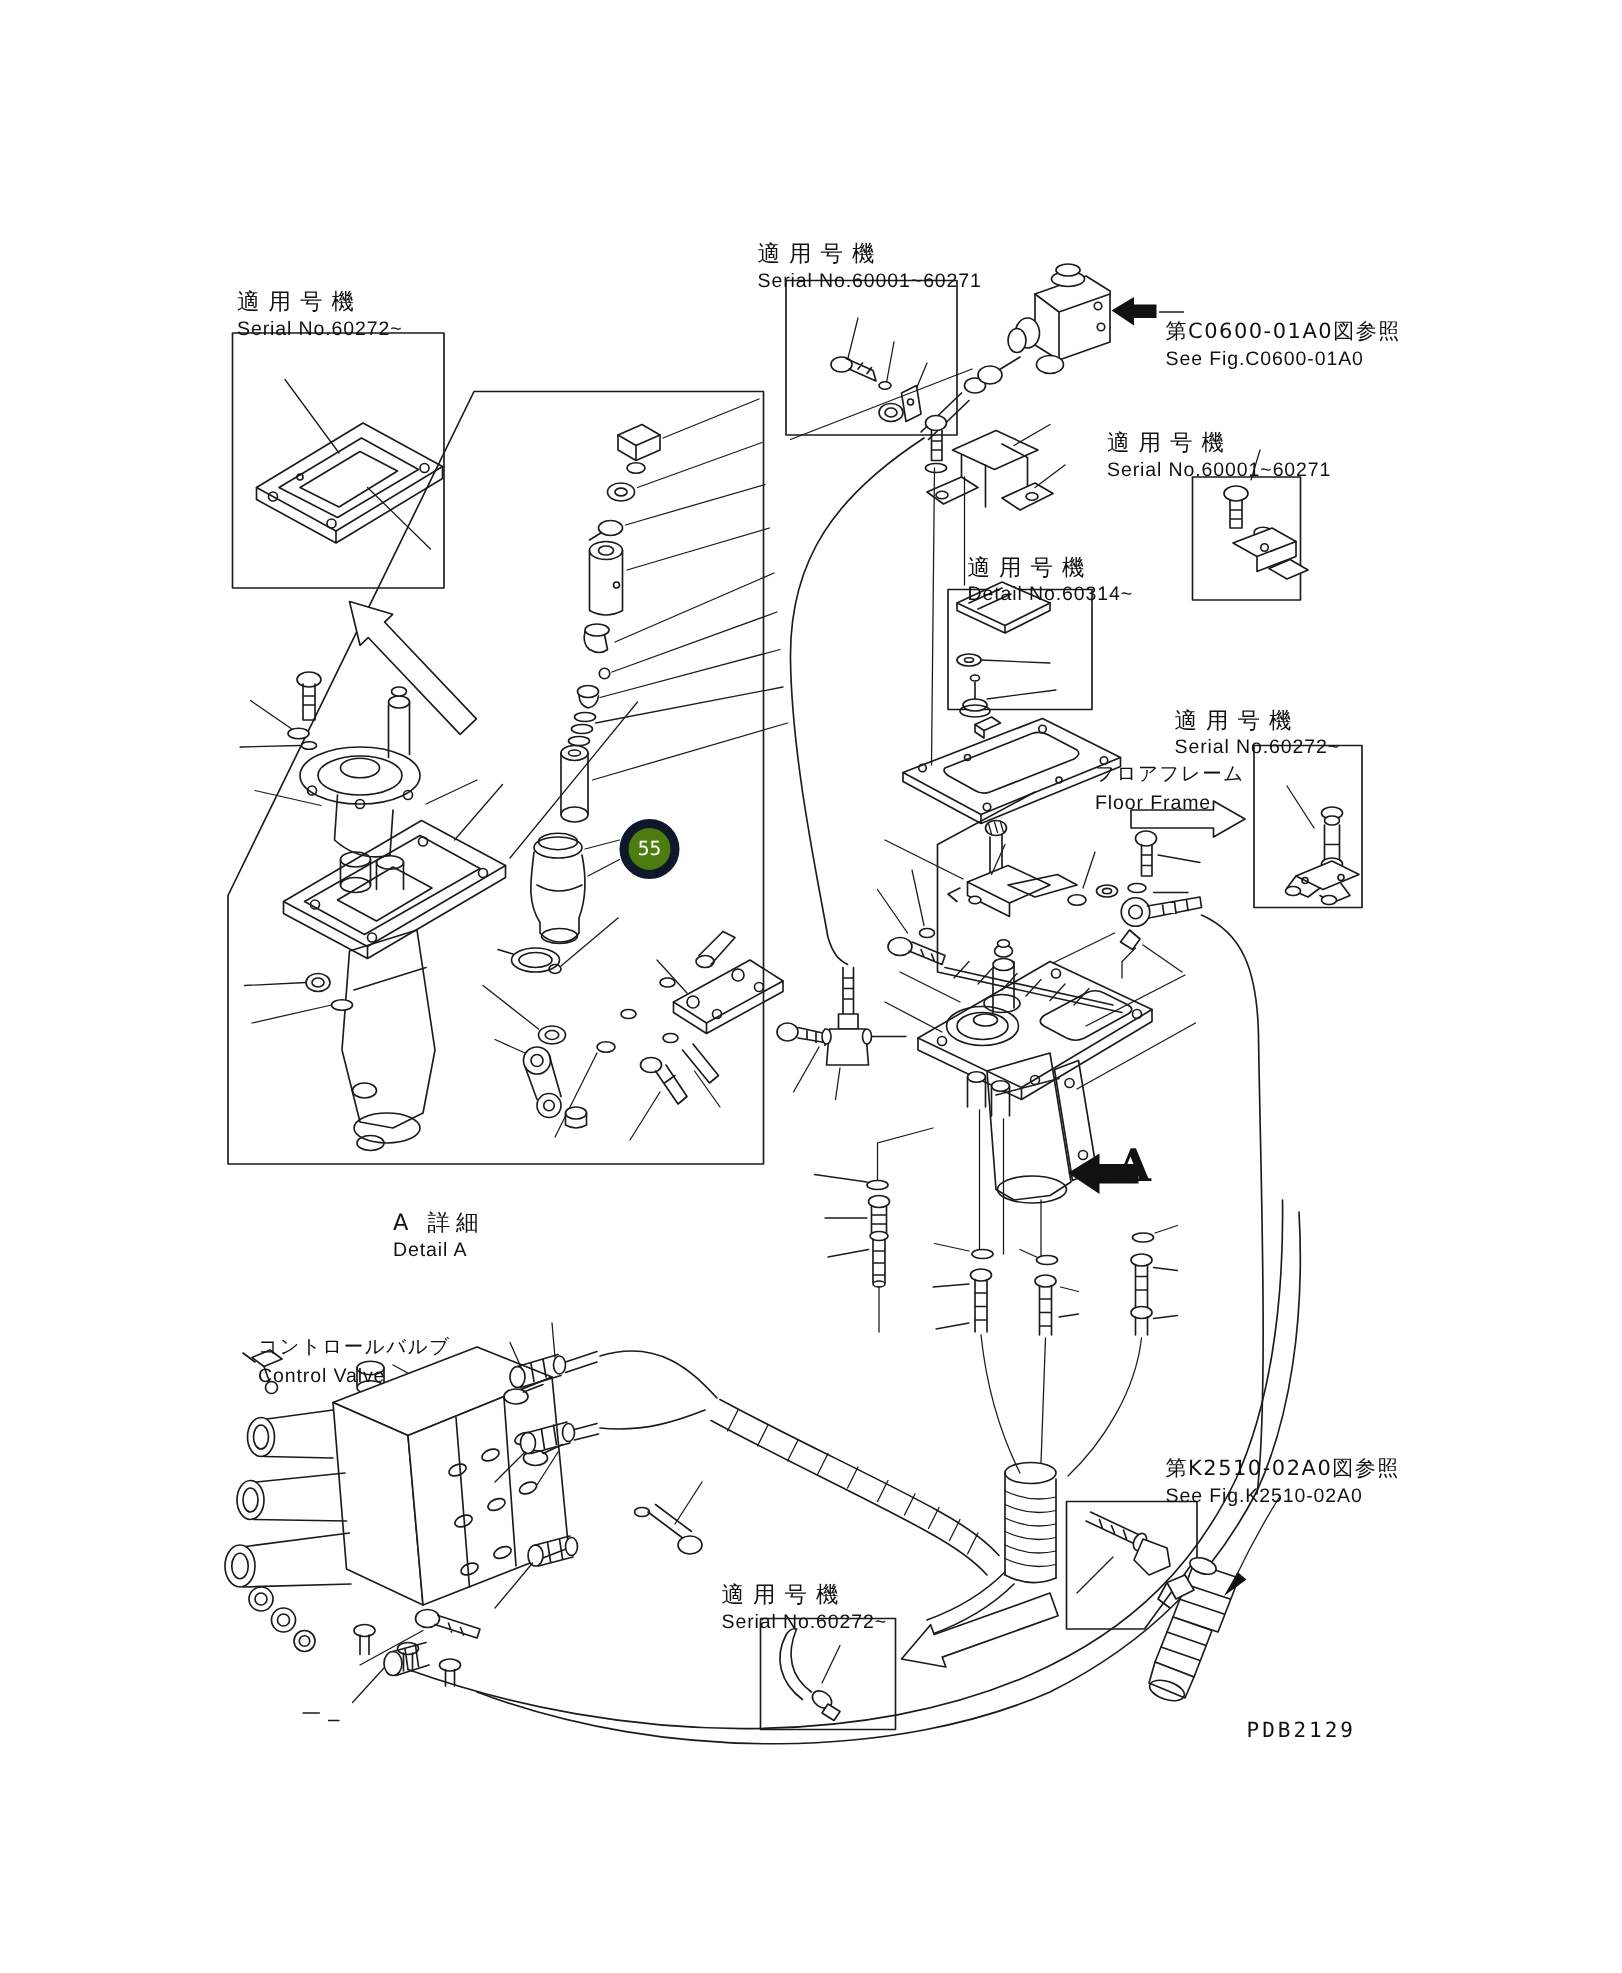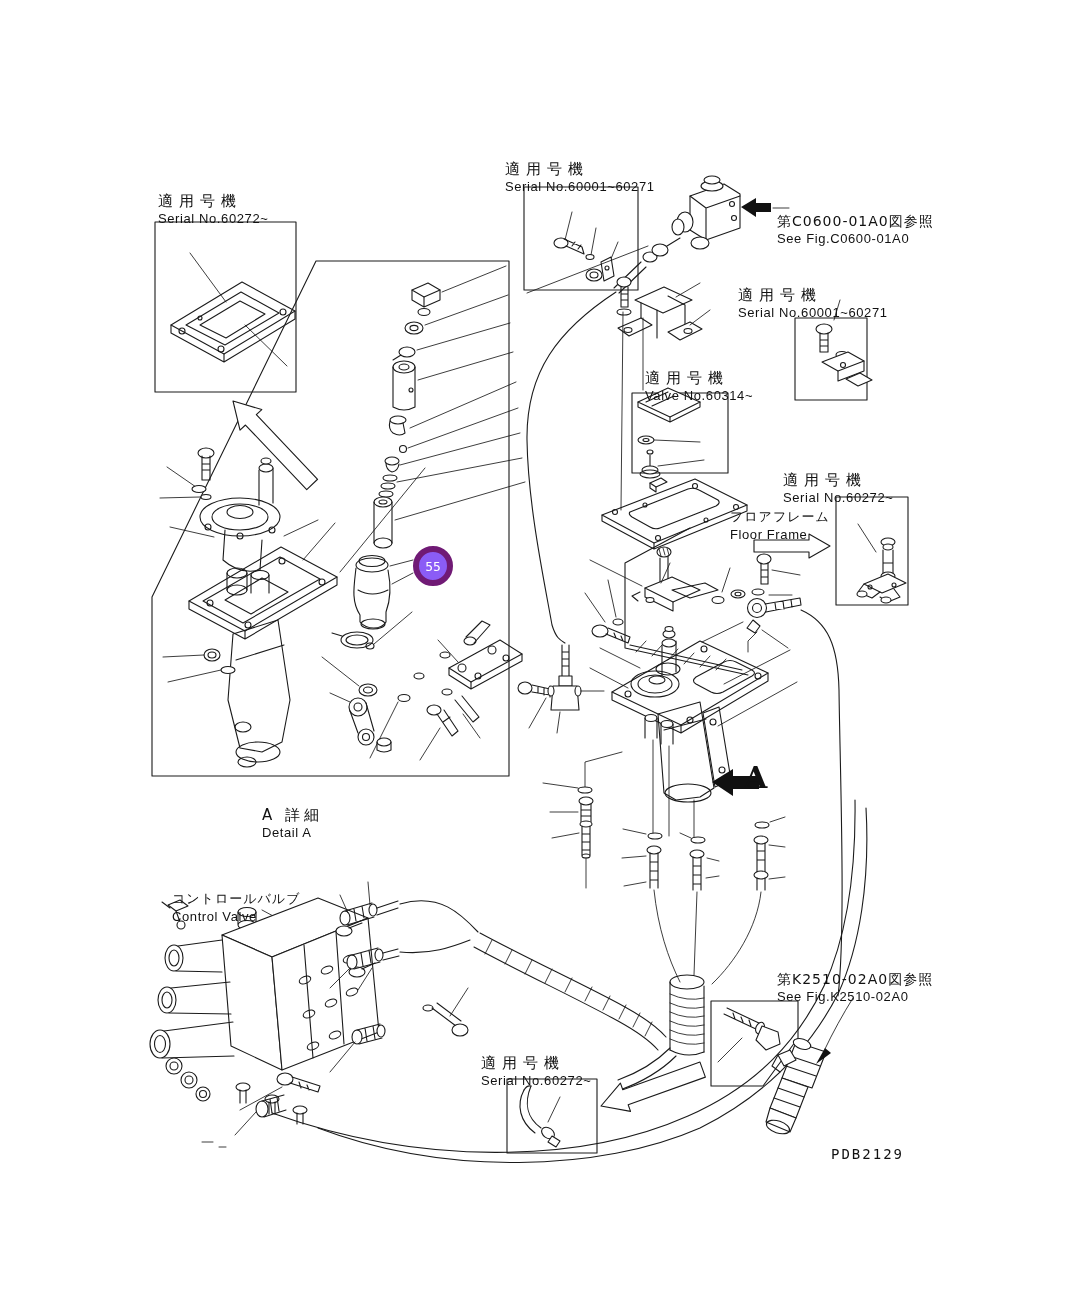--- a/index.html
+++ b/index.html
@@ -8,22 +8,22 @@
   svg{position:absolute;left:0;top:0;}
   .s{fill:none;stroke:#1b1b1b;stroke-width:1.1;stroke-linecap:round;stroke-linejoin:round;}
   .t{fill:none;stroke:#1b1b1b;stroke-width:0.85;stroke-linecap:round;}
   .w{fill:#fff;stroke:#1b1b1b;stroke-width:1.1;stroke-linejoin:round;}
   .b{fill:#111;stroke:none;}
   .lbl{position:absolute;white-space:nowrap;line-height:18px;margin-top:12px;}
   .lbl .jp{font-size:15px;letter-spacing:6px;}
   .lbl .en{font-family:Liberation Sans, sans-serif;font-size:13px;letter-spacing:0.6px;}
   .ref .jp{font-size:14px;letter-spacing:1px;}
   .kat .jp{font-size:13px;letter-spacing:1px;}
-  .marker{position:absolute;left:413px;top:546px;width:28px;height:28px;border:6px solid #701a75;
-          border-radius:50%;background:#8b5cf6;color:#fff;display:flex;align-items:center;
+  .marker{position:absolute;left:413px;top:546px;width:28px;height:28px;border:6px solid #0f172a;
+          border-radius:50%;background:#4d7c0f;color:#fff;display:flex;align-items:center;
           justify-content:center;font-size:13px;font-family:"DejaVu Sans Mono",monospace;}
   .viewA{position:absolute;left:744px;top:760px;font-family:"DejaVu Serif",serif;
          font-weight:bold;font-size:30px;}
   .code{position:absolute;left:831px;top:1146px;font-family:"DejaVu Sans Mono",monospace;
         font-size:14px;letter-spacing:2px;text-align:center;}
 </style>
 </head>
 <body>
 
 <div class="stage">
@@ -577,21 +577,21 @@
   <div class="en">See Fig.C0600-01A0</div>
 </div>
 
 <div class="lbl" style="left:738px;top:274px">
   <div class="jp">適用号機</div>
   <div class="en">Serial No.60001~60271</div>
 </div>
 
 <div class="lbl" style="left:645px;top:357px">
   <div class="jp">適用号機</div>
-  <div class="en">Valve No.60314~</div>
+  <div class="en">Detail No.60314~</div>
 </div>
 
 <div class="lbl" style="left:783px;top:459px">
   <div class="jp">適用号機</div>
   <div class="en">Serial No.60272~</div>
 </div>
 
 <div class="lbl kat" style="left:730px;top:496px">
   <div class="jp">フロアフレーム</div>
   <div class="en">Floor Frame</div>

